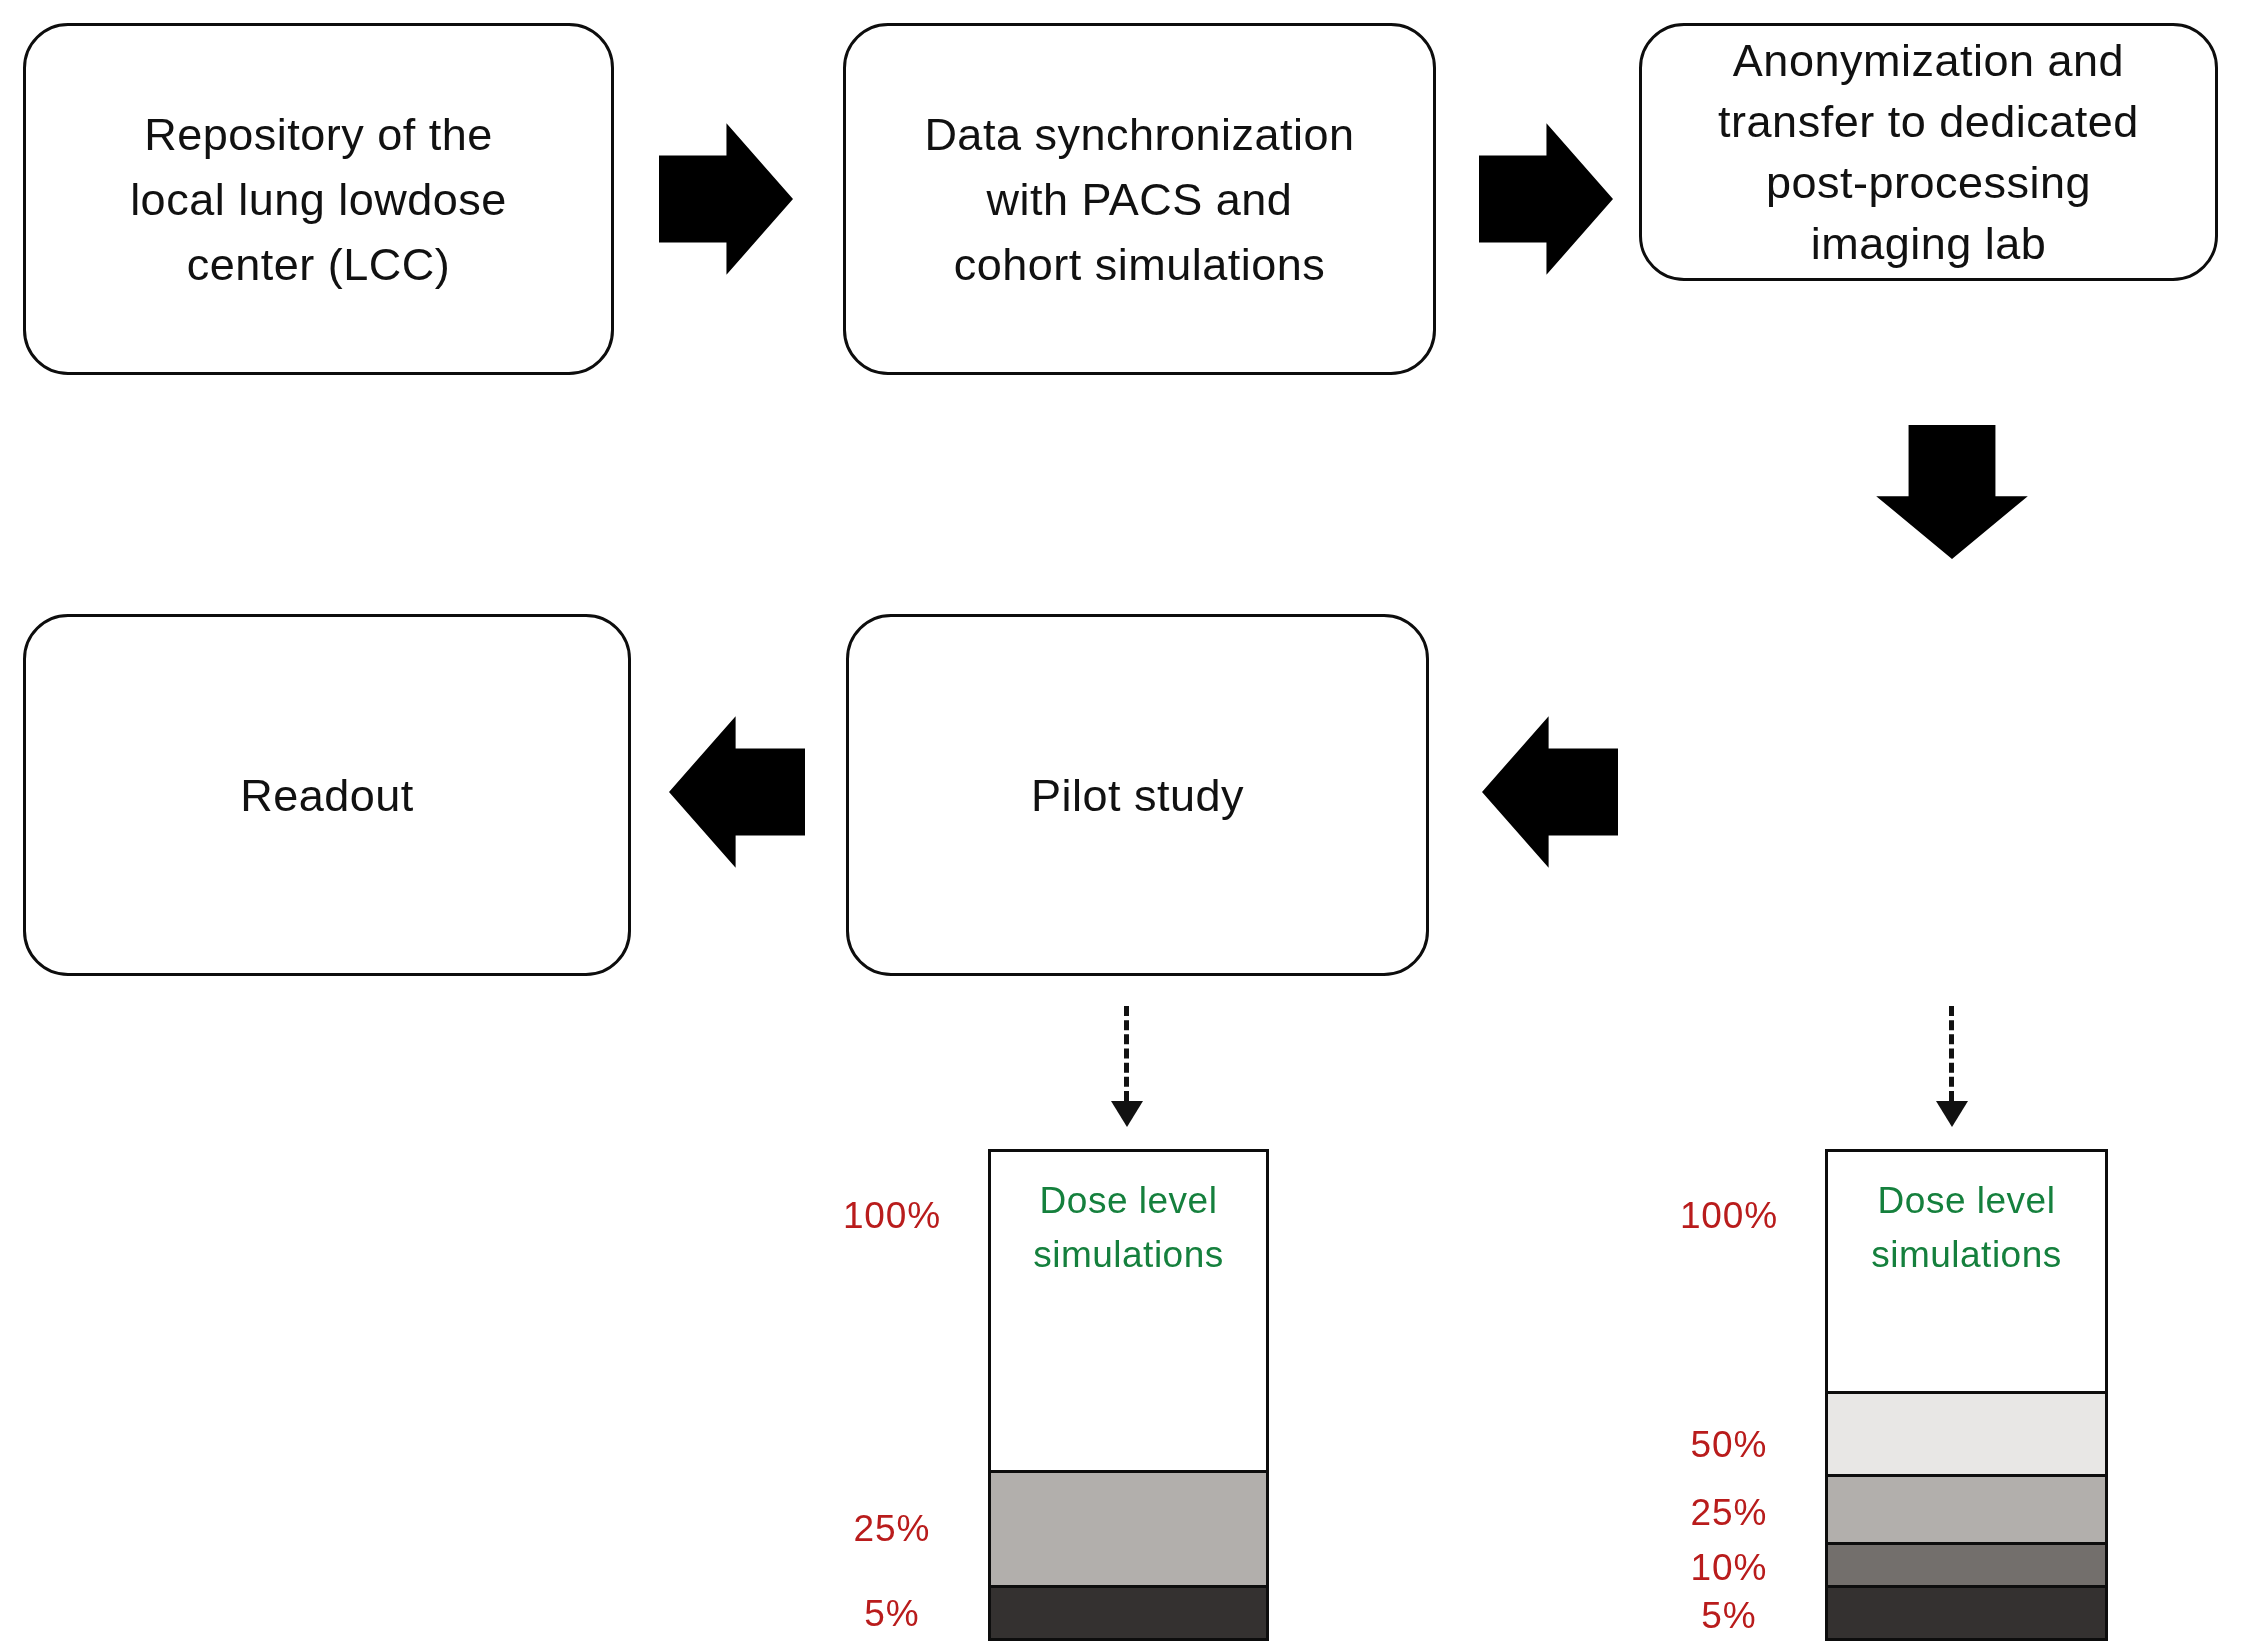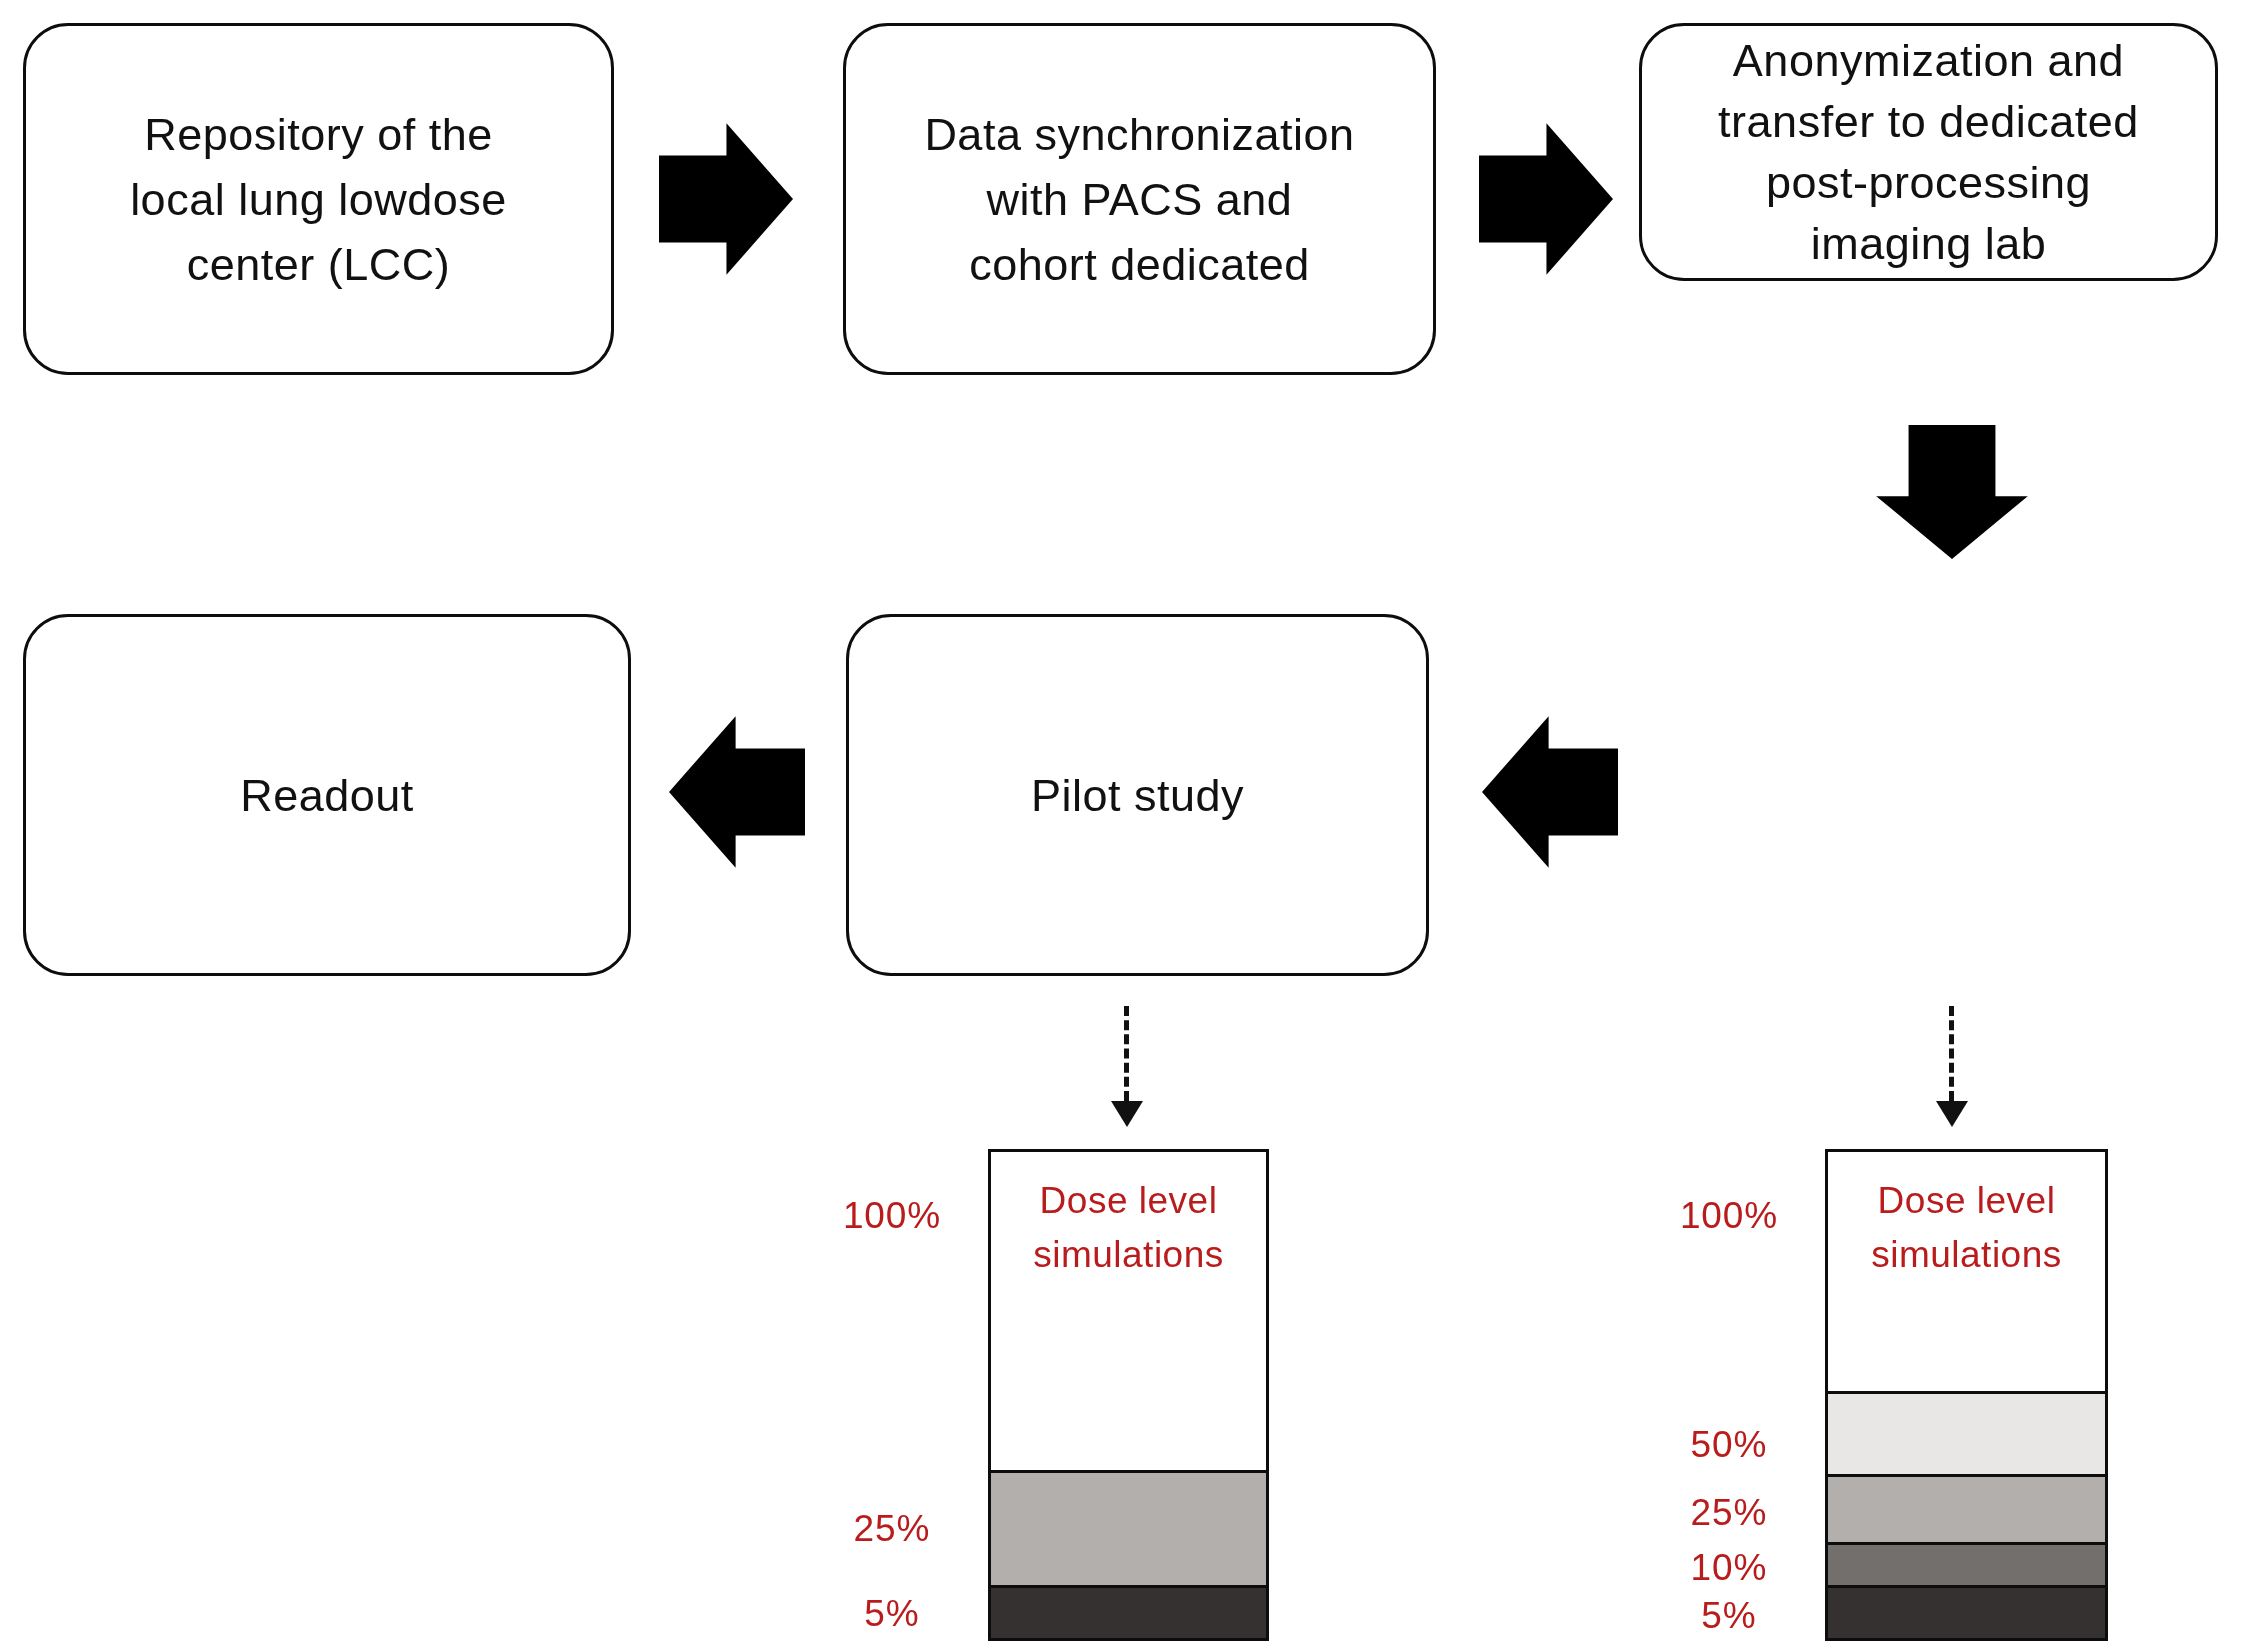--- a/index.html
+++ b/index.html
@@ -46,21 +46,21 @@
     position:absolute; box-sizing:border-box; background:#ffffff;
     border:3.7px solid #0d0d0d; display:flex; flex-direction:column;
   }
   #chart-left  { left:988px; top:1149px; width:281px; height:492px; }
   #chart-right { left:1825px; top:1149px; width:283px; height:492px; }
   .seg { box-sizing:border-box; width:100%; }
   .seg + .seg { border-top:3.7px solid #0d0d0d; }
   .seg-top { display:flex; justify-content:center; }
   .chart-title {
     font-size:37px; line-height:54px; padding-top:22px; text-align:center;
-    white-space:pre-line; color:#b91c1c; letter-spacing:0.5px;
+    white-space:pre-line; color:#15803d; letter-spacing:0.5px;
   }
   #chart-left  .s1 { height:318px; } #chart-left  .s2 { height:115px; } #chart-left  .s3 { flex:1; }
   #chart-right .s1 { height:239px; } #chart-right .s2 { height:83px; }
   #chart-right .s3 { height:68px;  } #chart-right .s4 { height:43px; } #chart-right .s5 { flex:1; }
 
   
   .pct {
     position:absolute; width:158px; text-align:center;
     font-size:37px; line-height:45px; color:#b91c1c; letter-spacing:0.9px;
   }
@@ -76,21 +76,21 @@
 </head>
 <body>
 
 <div class="canvas">
 
   <div class="flow-box" id="box-repository">Repository of the
 local lung lowdose
 center (LCC)</div>
   <div class="flow-box" id="box-sync">Data synchronization
 with PACS and
-cohort dedicated</div>
+cohort simulations</div>
   <div class="flow-box" id="box-anonymization">Anonymization and
 transfer to dedicated
 post-processing
 imaging lab</div>
 
   <div class="flow-box" id="box-pilot">Pilot study</div>
   <div class="flow-box" id="box-readout">Readout</div>
 
   <div class="block-arrow" id="arrow-1">
     <svg width="134" height="152" viewBox="0 0 145 164">

